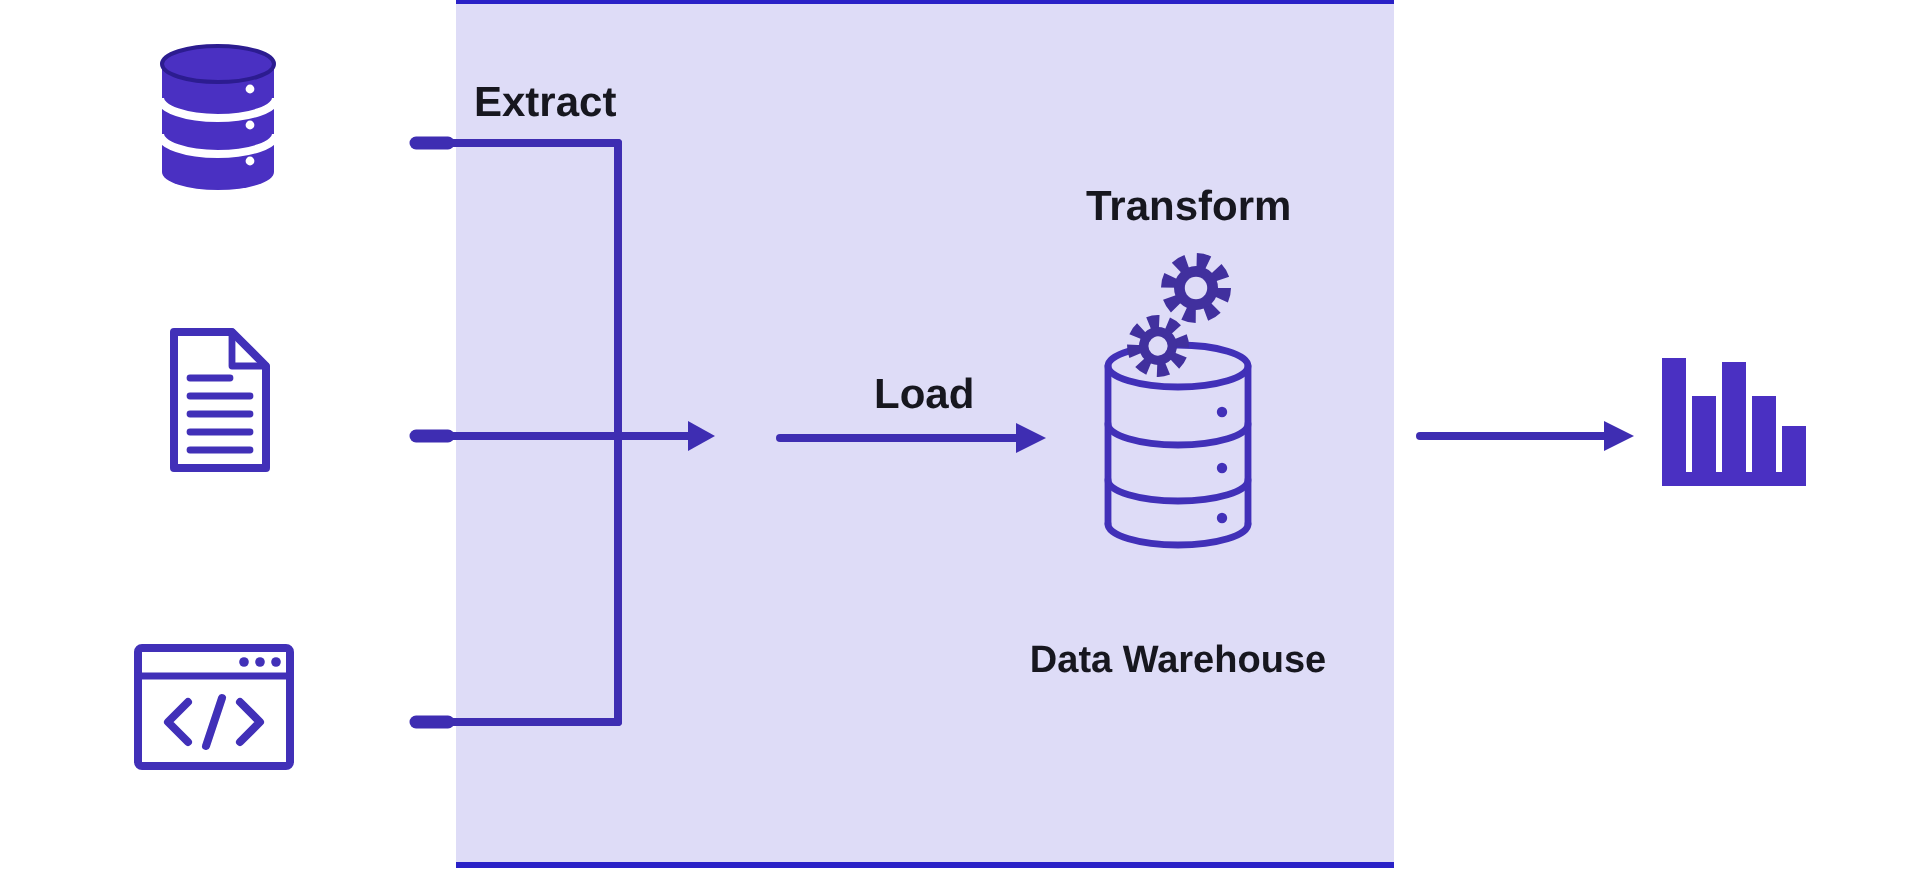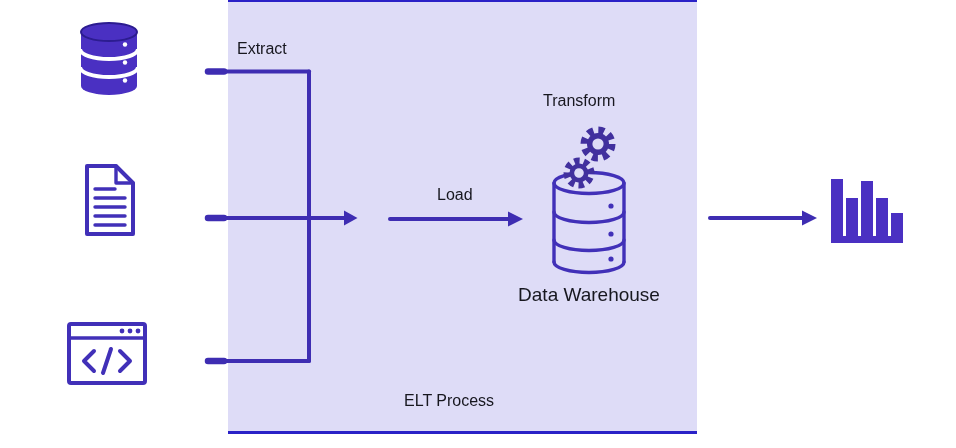--- a/index.html
+++ b/index.html
@@ -8,23 +8,23 @@
   .process-box{
     position:absolute;left:228px;top:0;width:469px;height:429px;
     background:var(--box-fill,#dedcf7);
     border-top:2px solid var(--box-border,#2a21c7);
     border-bottom:3px solid var(--box-border,#2a21c7);
   }
   .overlay{position:absolute;left:0;top:0;width:956px;height:448px;pointer-events:none;}
   .icon{position:absolute;}
   .label{
     position:absolute;color:var(--text,#17171f);
-    font-size:16px;font-weight:400;line-height:1.15;white-space:nowrap;
+    font-size:21px;font-weight:700;line-height:1.15;white-space:nowrap;
   }
-  .label.regular{font-weight:400;font-size:19px;}
+  .label.regular{font-weight:700;font-size:19px;margin-top:36px;}
   .centered{text-align:center;}
   
   .flow{stroke:var(--line,#3e2db2);stroke-width:4;fill:none;stroke-linecap:round;}
   .flow-stub{stroke:var(--line,#3e2db2);stroke-width:6.5;fill:none;stroke-linecap:round;}
   .arrowhead{fill:var(--line,#3e2db2);stroke:none;}
   .fill-shape{fill:var(--icon-fill,#4a30c2);stroke:none;}
   .fill-dark{fill:var(--gear-fill,#41309e);stroke:none;}
   .cutline{stroke:#ffffff;stroke-width:4;fill:none;}
   .cutdot{fill:#ffffff;stroke:none;}
   .outline{stroke:var(--icon-outline,#4130b8);fill:none;stroke-width:4;stroke-linejoin:round;stroke-linecap:round;}
@@ -58,21 +58,20 @@
     <g>
       <path class="flow" d="M710,218 H804"></path>
       <polygon class="arrowhead" points="802,210.5 817,218 802,225.5"></polygon>
     </g>
   </svg>
 
   <div class="label" style="left:237px;top:40px;">Extract</div>
   <div class="label" style="left:437px;top:186px;">Load</div>
   <div class="label" style="left:543px;top:92px;">Transform</div>
   <div class="label regular centered" style="left:514px;top:284px;width:150px;">Data Warehouse</div>
-  <div class="label" style="left:404px;top:392px;">ELT Process</div>
 
   <svg class="icon" style="left:79px;top:21px;" width="60" height="76" viewBox="0 0 60 76">
     <path class="fill-shape" d="M2,11 A28,9 0 0 1 58,11 L58,65 A28,9 0 0 1 2,65 Z"></path>
     <ellipse cx="30" cy="11" rx="28" ry="9" fill="var(--icon-fill,#4a30c2)" stroke="#2c1c90" stroke-width="2"></ellipse>
     <path class="cutline" d="M1,28 A29,10 0 0 0 59,28"></path>
     <path class="cutline" d="M1,46 A29,10 0 0 0 59,46"></path>
     <circle class="cutdot" cx="46" cy="23.5" r="2.2"></circle>
     <circle class="cutdot" cx="46" cy="41.5" r="2.2"></circle>
     <circle class="cutdot" cx="46" cy="59.5" r="2.2"></circle>
   </svg>

